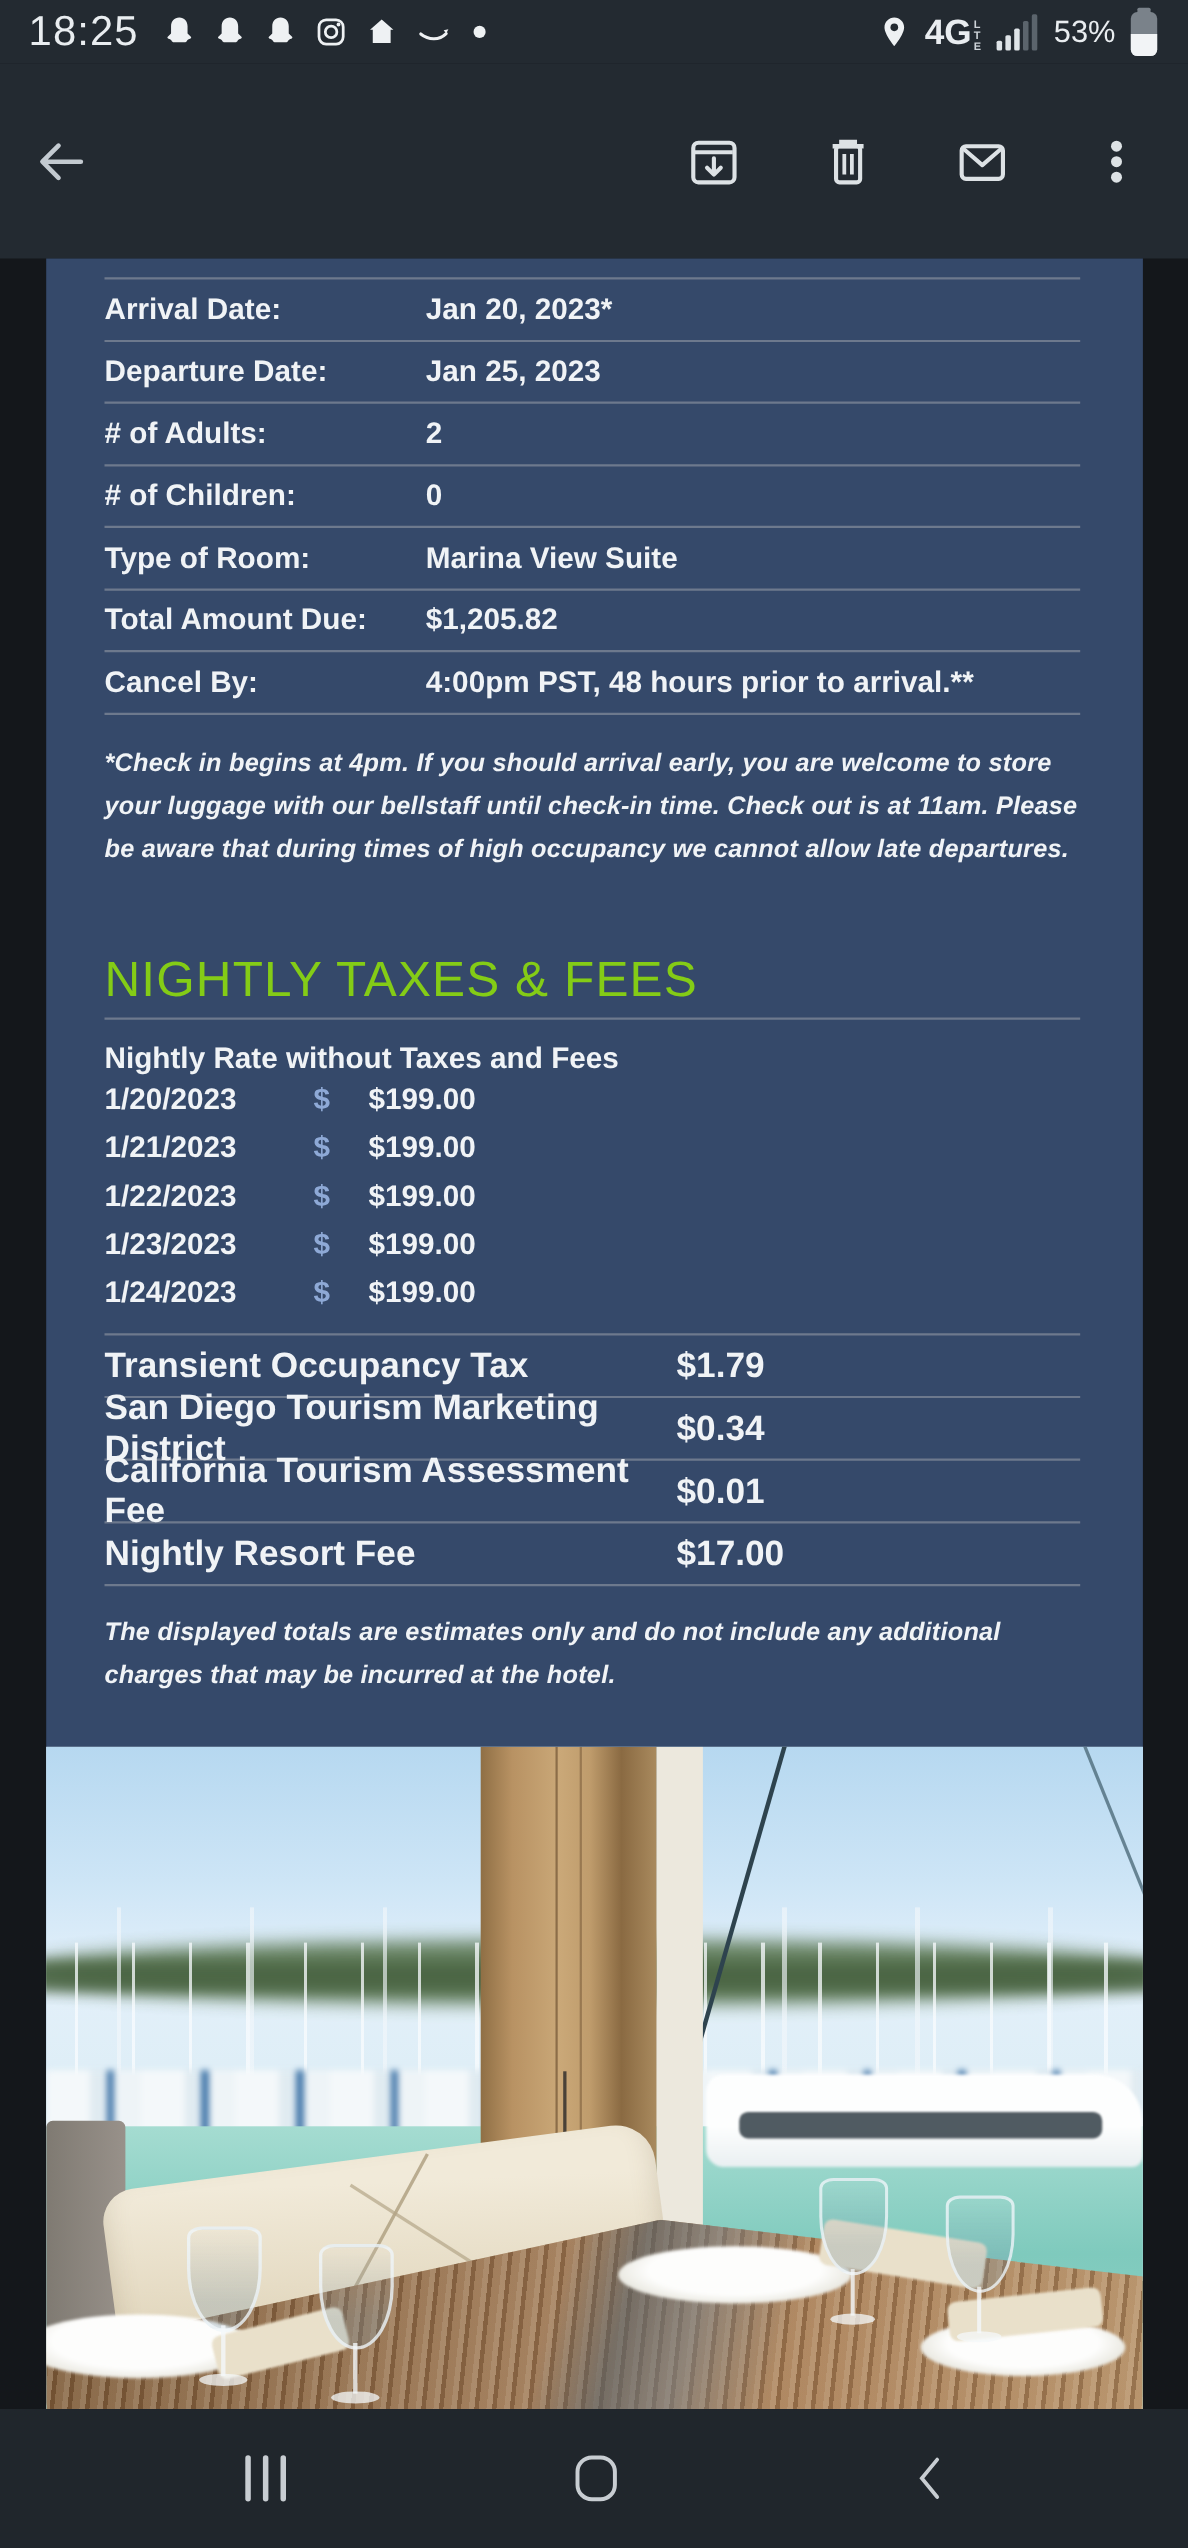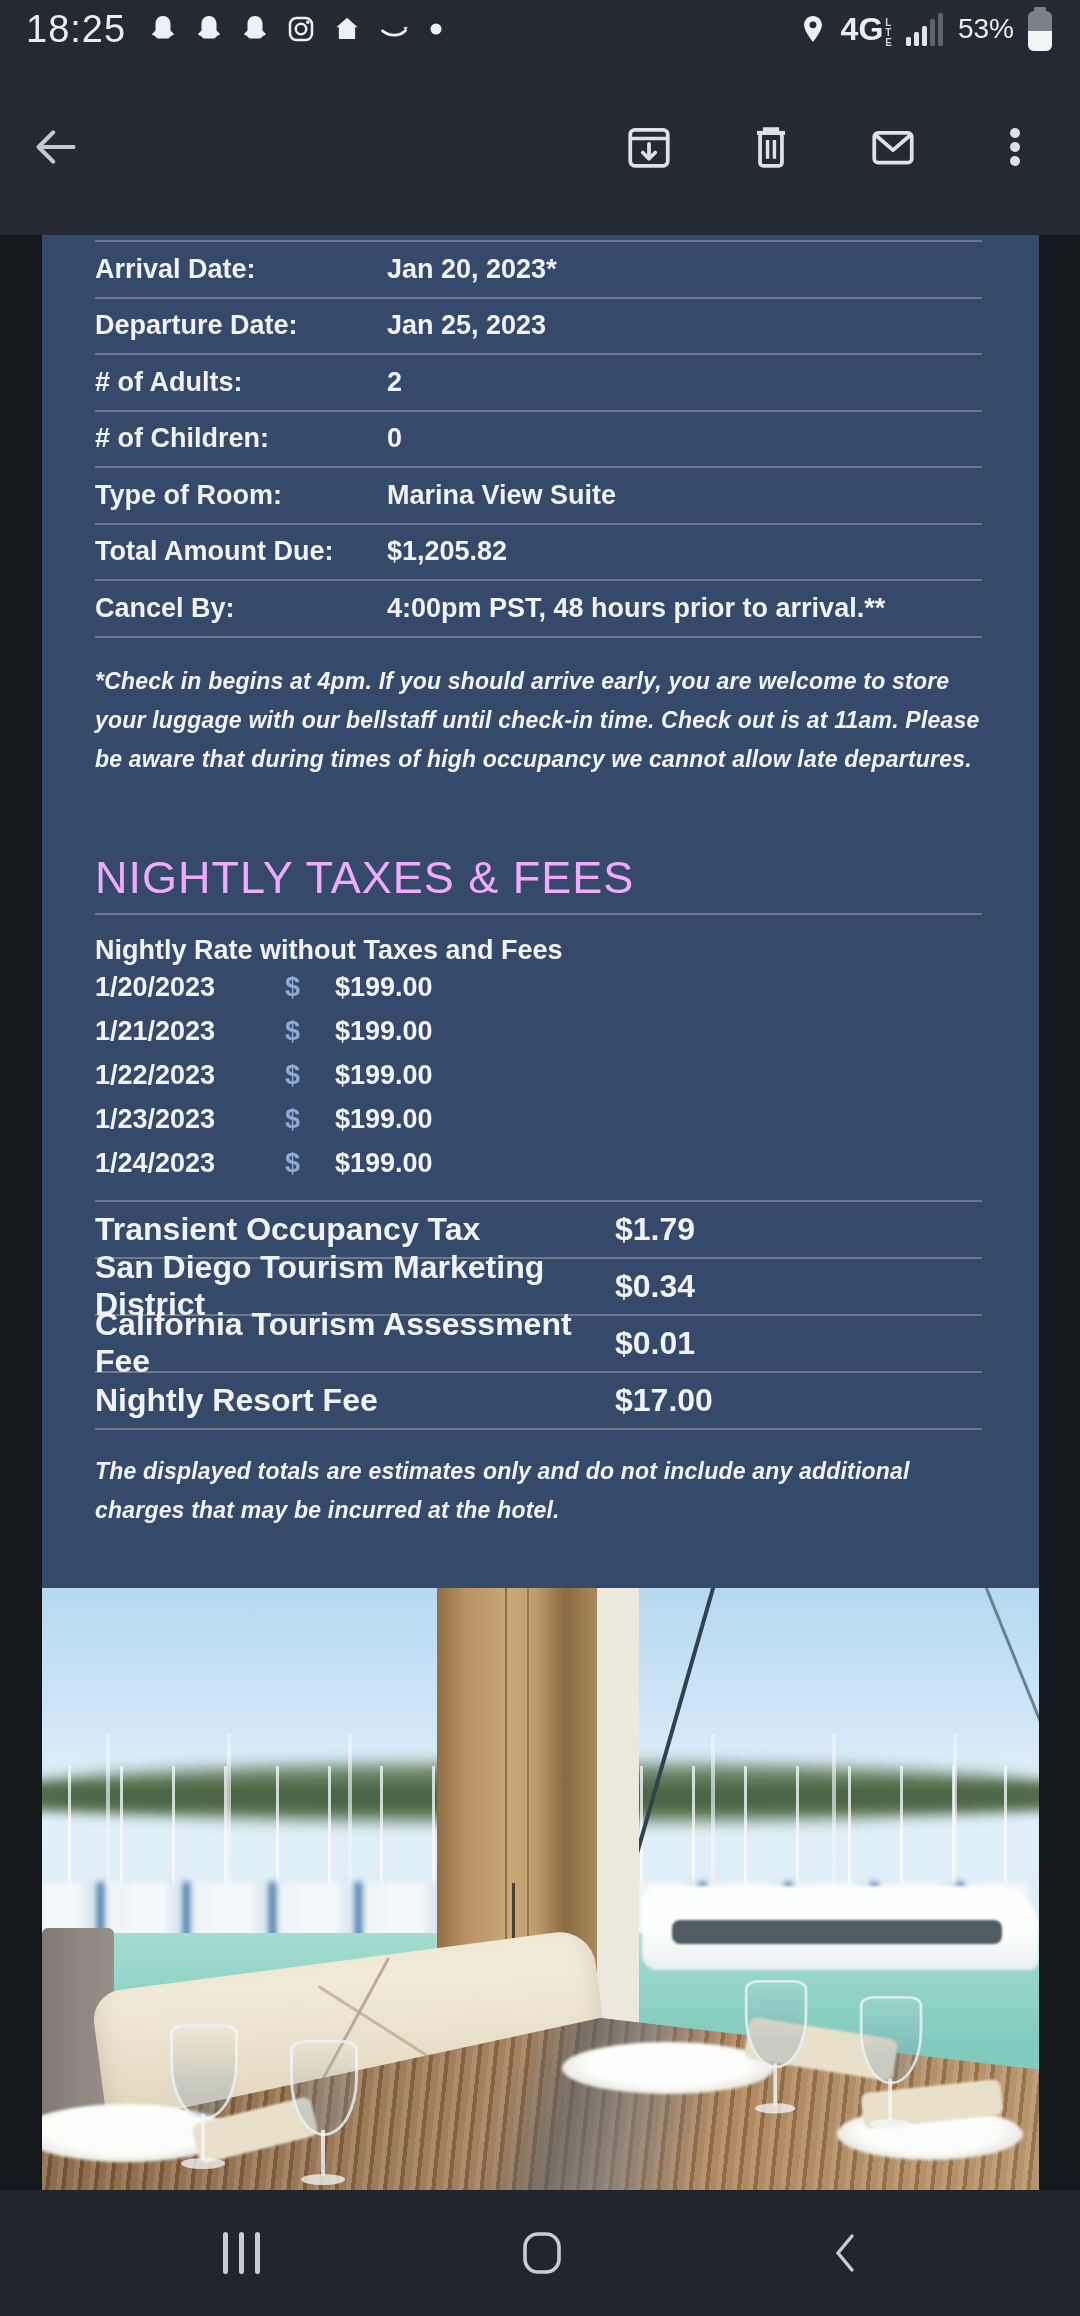--- a/index.html
+++ b/index.html
@@ -19,32 +19,32 @@
 
   
   .toolbar{position:absolute;top:58px;left:0;right:0;height:177px;background:#232a31;
            display:flex;align-items:center;}
   .tb-back{margin-left:28px;width:52px;height:52px;display:flex;align-items:center;justify-content:center;}
   .tb-actions{margin-left:auto;margin-right:40px;display:flex;align-items:center;gap:72px;}
   .tb-btn{width:50px;height:50px;display:flex;align-items:center;justify-content:center;}
 
   
   .email-wrap{position:absolute;left:42px;top:235px;width:997px;height:1955px;background:#35496a;}
-  .email-text{padding:0 57px 0 53px;color:#f0f3f6;}
+  .email-text{padding:12px 57px 0 53px;color:#f0f3f6;}
 
   .res-table{margin-top:5px;border-top:2px solid rgba(128,138,153,.75);}
   .res-row{display:flex;align-items:center;height:54.5px;border-bottom:2px solid rgba(128,138,153,.75);
            font-size:27px;font-weight:bold;}
   .res-label{width:292px;flex:none;}
   .res-value{flex:1;}
 
   .note{margin-top:24px;font-size:23px;font-style:italic;font-weight:bold;line-height:39px;
         max-width:895px;letter-spacing:.2px;}
 
-  .section-heading{margin-top:74px;font-size:45px;font-weight:400;color:#f0abfc;letter-spacing:1px;line-height:50px;}
+  .section-heading{margin-top:74px;font-size:45px;font-weight:400;color:#84cc16;letter-spacing:1px;line-height:50px;}
 
   .rates{display:flex;border-top:2px solid rgba(128,138,153,.75);margin-top:10px;
          padding-top:12px;padding-bottom:14px;flex-direction:column;}
   .rates-label{width:520px;flex:none;font-size:27px;font-weight:bold;padding-top:8px;}
   .rates-rows{flex:1;}
   .rate-row{display:flex;align-items:center;height:44px;font-size:27px;font-weight:bold;}
   .rate-date{width:190px;flex:none;}
   .rate-cur{width:50px;flex:none;color:#8ea9d6;}
   .rate-amt{flex:1;}
 
@@ -269,21 +269,21 @@
             <span class="res-label">Total Amount Due:</span>
             <span class="res-value">$1,205.82</span>
           </div>
 
           <div class="res-row">
             <span class="res-label">Cancel By:</span>
             <span class="res-value">4:00pm PST, 48 hours prior to arrival.**</span>
           </div>
         </div>
 
-      <p class="note">*Check in begins at 4pm. If you should arrive early, you are welcome to store your luggage with our bellstaff until check-in time. Check out is at 11am. Please be aware that during times of high occupancy we cannot allow late departures.</p>
+      <p class="note">*Check in begins at 4pm. If you should arrival early, you are welcome to store your luggage with our bellstaff until check-in time. Check out is at 11am. Please be aware that during times of high occupancy we cannot allow late departures.</p>
 
       <div class="section-heading">NIGHTLY TAXES &amp; FEES</div>
 
       <div class="rates">
         <div class="rates-label">Nightly Rate without Taxes and Fees</div>
         <div class="rates-rows">
 
             <div class="rate-row">
               <span class="rate-date">1/20/2023</span>
               <span class="rate-cur">$</span>

